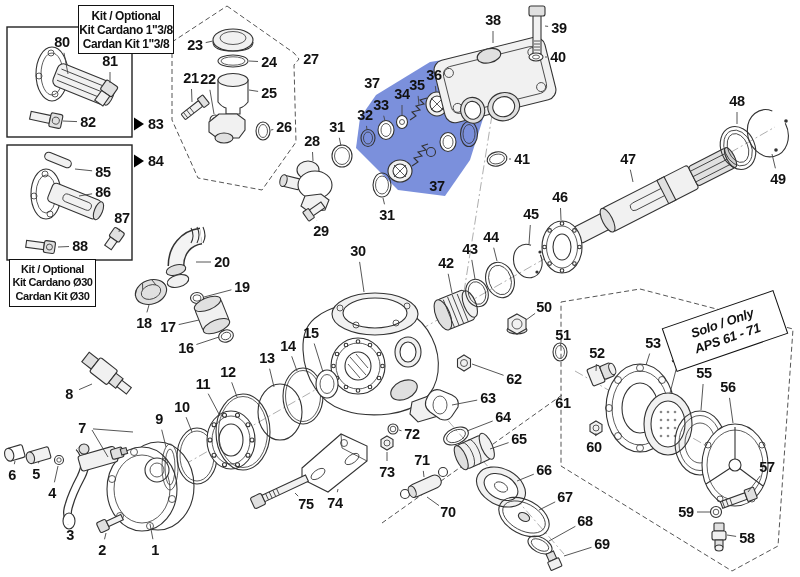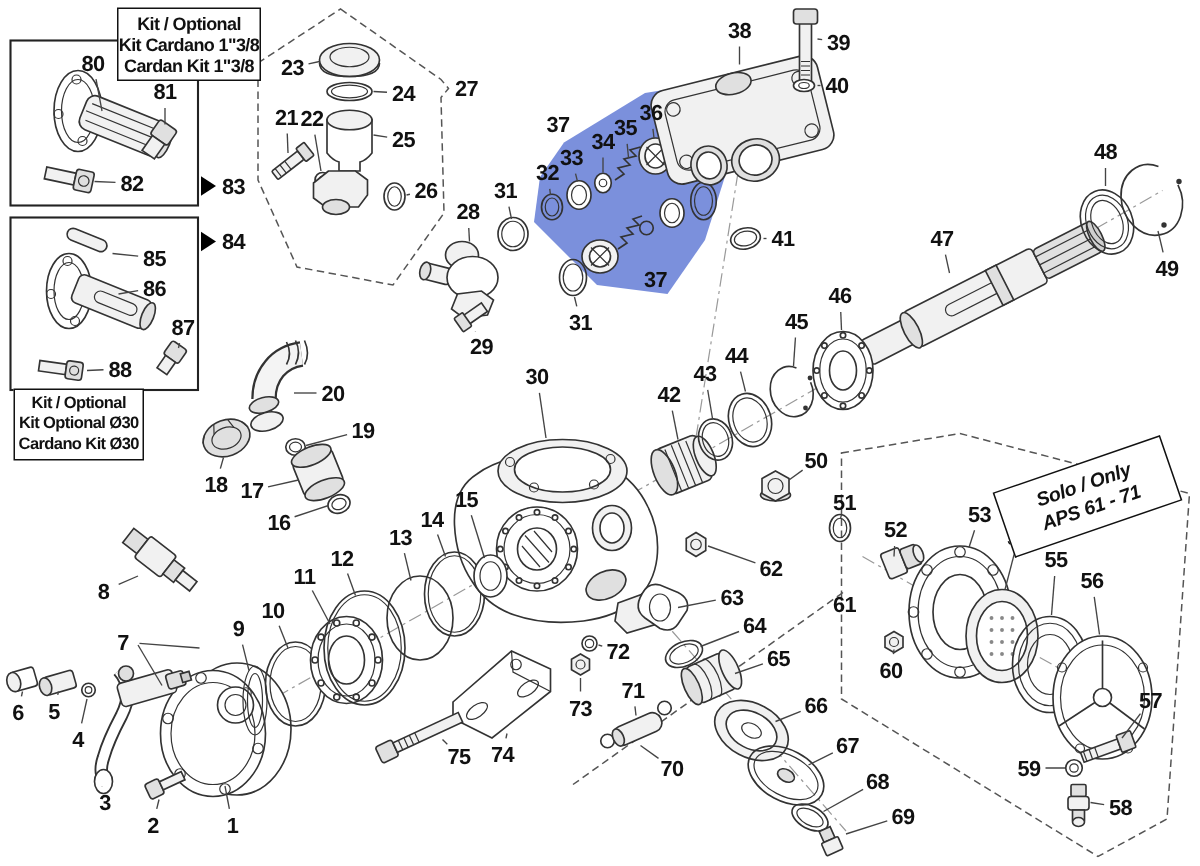--- a/index.html
+++ b/index.html
@@ -710,20 +710,20 @@
       </g>
 </svg>
 
 <div class="lblbox" id="kit-label-1">
   <div>Kit / Optional</div>
   <div>Kit Cardano 1"3/8</div>
   <div>Cardan Kit 1"3/8</div>
 </div>
 <div class="lblbox" id="kit-label-2">
   <div>Kit / Optional</div>
-  <div>Kit Optional Ø30</div>
-  <div>Cardano Kit Ø30</div>
+  <div>Kit Cardano Ø30</div>
+  <div>Cardan Kit Ø30</div>
 </div>
 <div class="lblbox" id="solo-label">
   <div>Solo / Only</div>
   <div>APS 61 - 71</div>
 </div>
 </div>
 
 </body></html>

